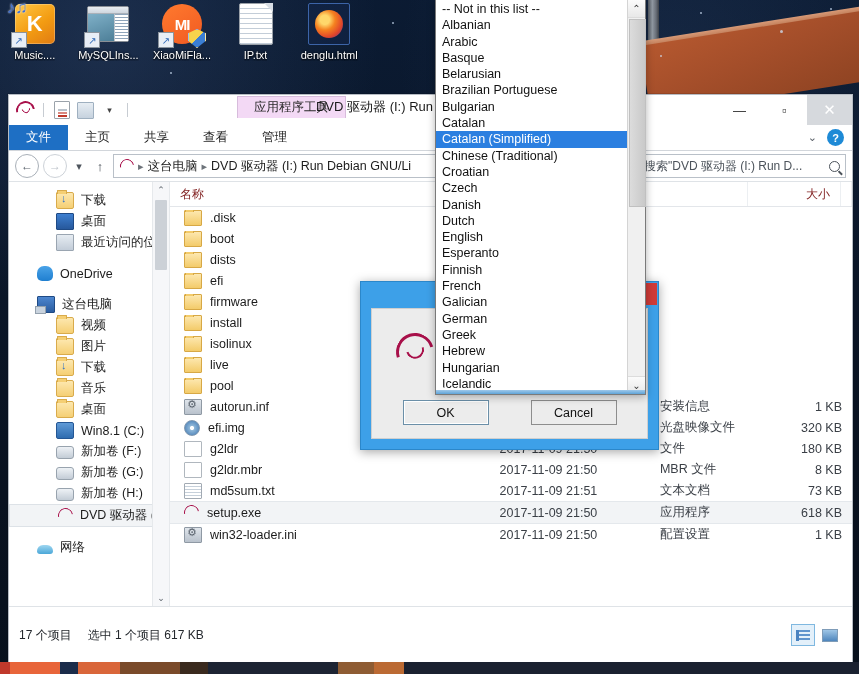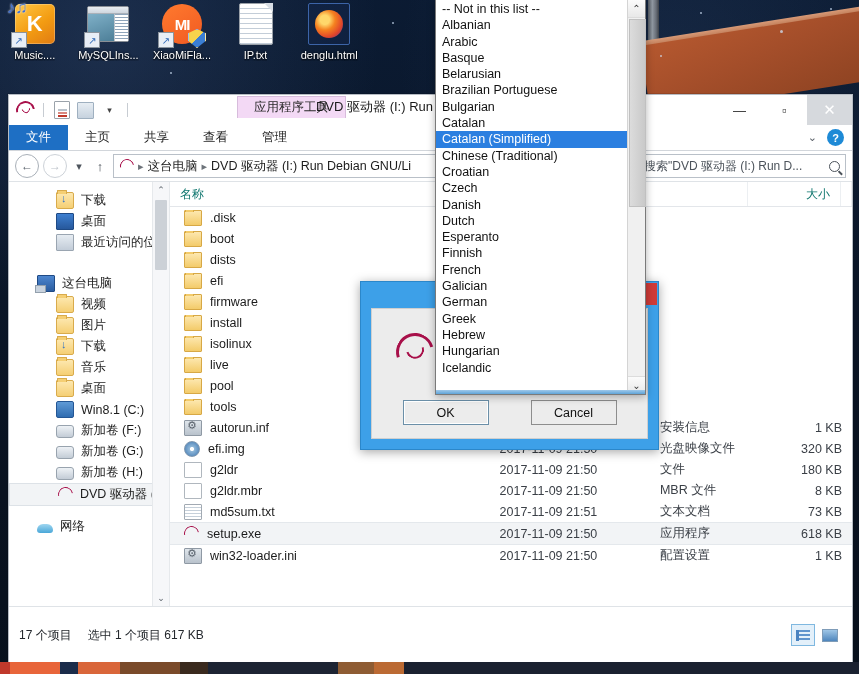--- a/index.html
+++ b/index.html
@@ -389,21 +389,21 @@
   .nav-scroll .arrow.bot { position:absolute; bottom:0; left:0; right:0; }
 
   
   .listpane {
     flex: 1; background: #fff; display: flex; flex-direction: column;
     min-width: 0; position: relative;
   }
   .colhead {
     height: 24px; display: flex; align-items: center;
     border-bottom: 1px solid #e3e6ea;
-    font-size: 12px; color: #0f766e;
+    font-size: 12px; color: #7f1d1d;
   }
   .ch { padding-left: 10px; border-right: 1px solid #eceff2; height: 24px; display:flex; align-items:center; }
   .ch.name { width: 325px; }
   .ch.date { width: 160px; }
   .ch.type { width: 105px; }
   .ch.size { width: 78px; justify-content: flex-end; padding-right: 10px; }
   .ch.last { flex:1; }
 
   .rows { flex: 1; overflow: hidden; }
   .row {
@@ -711,20 +711,24 @@
         </div>
         <div class="nav-item lvl2">
           <span class="nav-ic ic-desktop"></span>
           <span>桌面</span>
         </div>
         <div class="nav-item lvl2">
           <span class="nav-ic ic-recent"></span>
           <span>最近访问的位置</span>
         </div>
         <div class="nav-gap"></div>
+        <div class="nav-item">
+          <span class="nav-ic ic-onedrive"></span>
+          <span>OneDrive</span>
+        </div>
         <div class="nav-gap"></div>
         <div class="nav-item">
           <span class="nav-ic ic-pc"></span>
           <span>这台电脑</span>
         </div>
         <div class="nav-item lvl2">
           <span class="nav-ic ic-folder"></span>
           <span>视频</span>
         </div>
         <div class="nav-item lvl2">
@@ -855,29 +859,20 @@
                 <span>live</span>
               </div>
             <div class="cell date"></div>
             <div class="cell type"></div>
             <div class="cell size"></div>
           </div>
           <div class="row">
             <div class="cell name">
                 <span class="fic folder"></span>
                 <span>pool</span>
-              </div>
-            <div class="cell date"></div>
-            <div class="cell type"></div>
-            <div class="cell size"></div>
-          </div>
-          <div class="row">
-            <div class="cell name">
-                <span class="fic folder"></span>
-                <span>tools</span>
               </div>
             <div class="cell date"></div>
             <div class="cell type"></div>
             <div class="cell size"></div>
           </div>
           <div class="row">
             <div class="cell name">
                 <span class="fic cfg"></span>
                 <span>autorun.inf</span>
               </div>
@@ -980,20 +975,21 @@
       <div class="lang-item">Belarusian</div>
       <div class="lang-item">Brazilian Portuguese</div>
       <div class="lang-item">Bulgarian</div>
       <div class="lang-item">Catalan</div>
       <div class="lang-item sel">Catalan (Simplified)</div>
       <div class="lang-item">Chinese (Traditional)</div>
       <div class="lang-item">Croatian</div>
       <div class="lang-item">Czech</div>
       <div class="lang-item">Danish</div>
       <div class="lang-item">Dutch</div>
+      <div class="lang-item">English</div>
       <div class="lang-item">Esperanto</div>
       <div class="lang-item">Finnish</div>
       <div class="lang-item">French</div>
       <div class="lang-item">Galician</div>
       <div class="lang-item">German</div>
       <div class="lang-item">Greek</div>
       <div class="lang-item">Hebrew</div>
       <div class="lang-item">Hungarian</div>
       <div class="lang-item">Icelandic</div>
 

